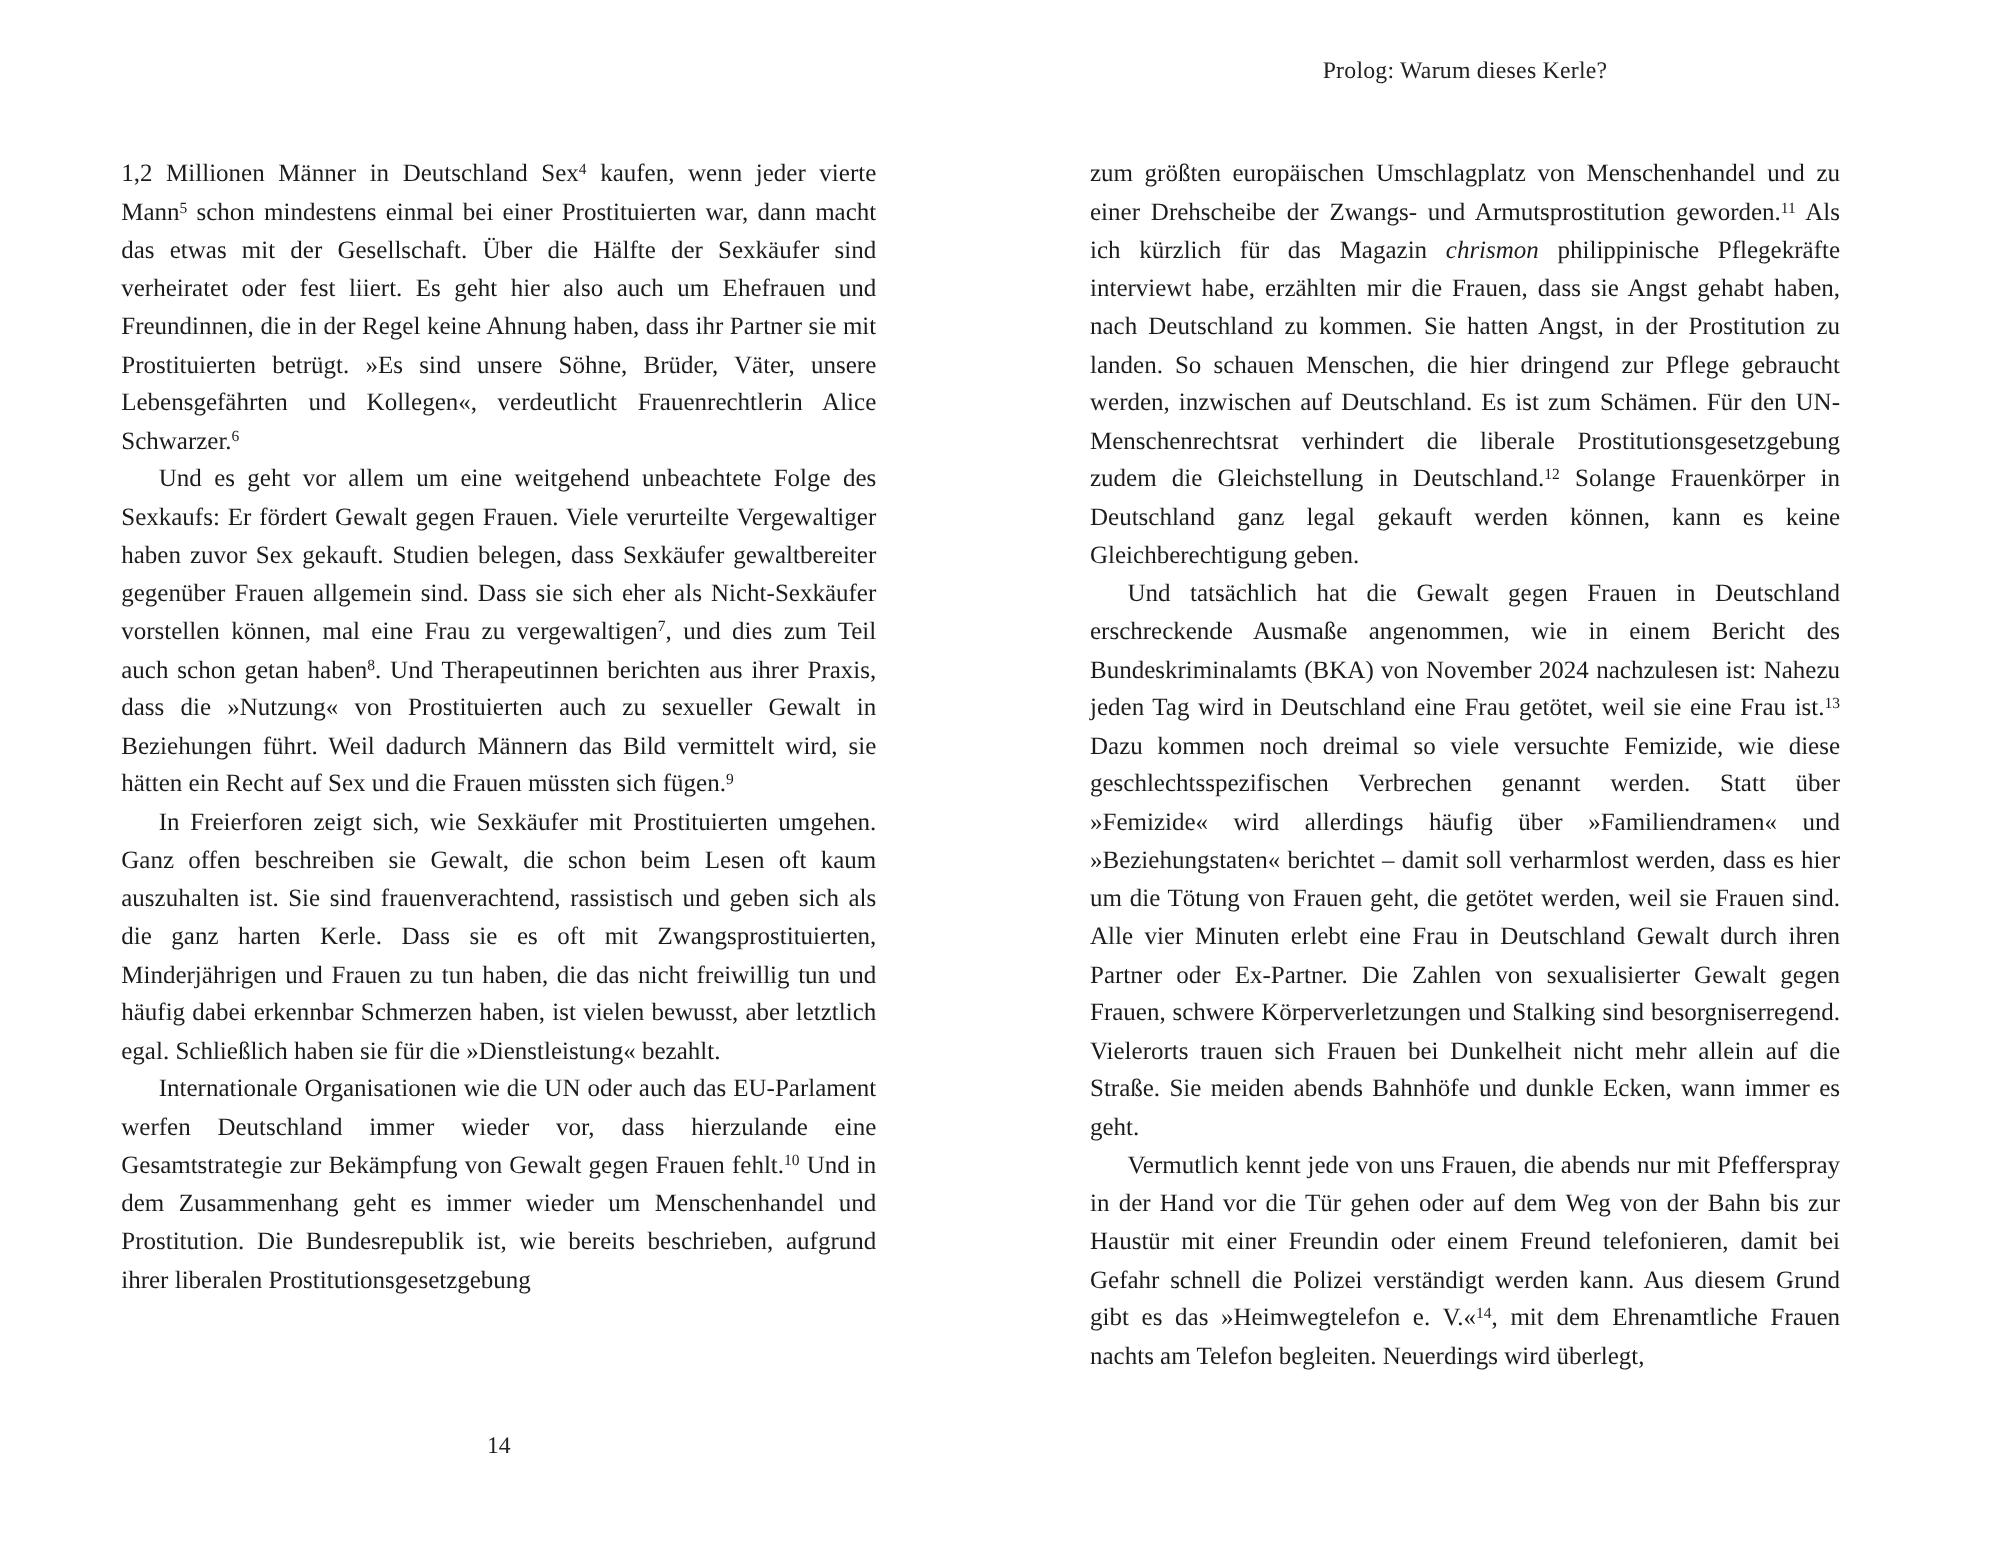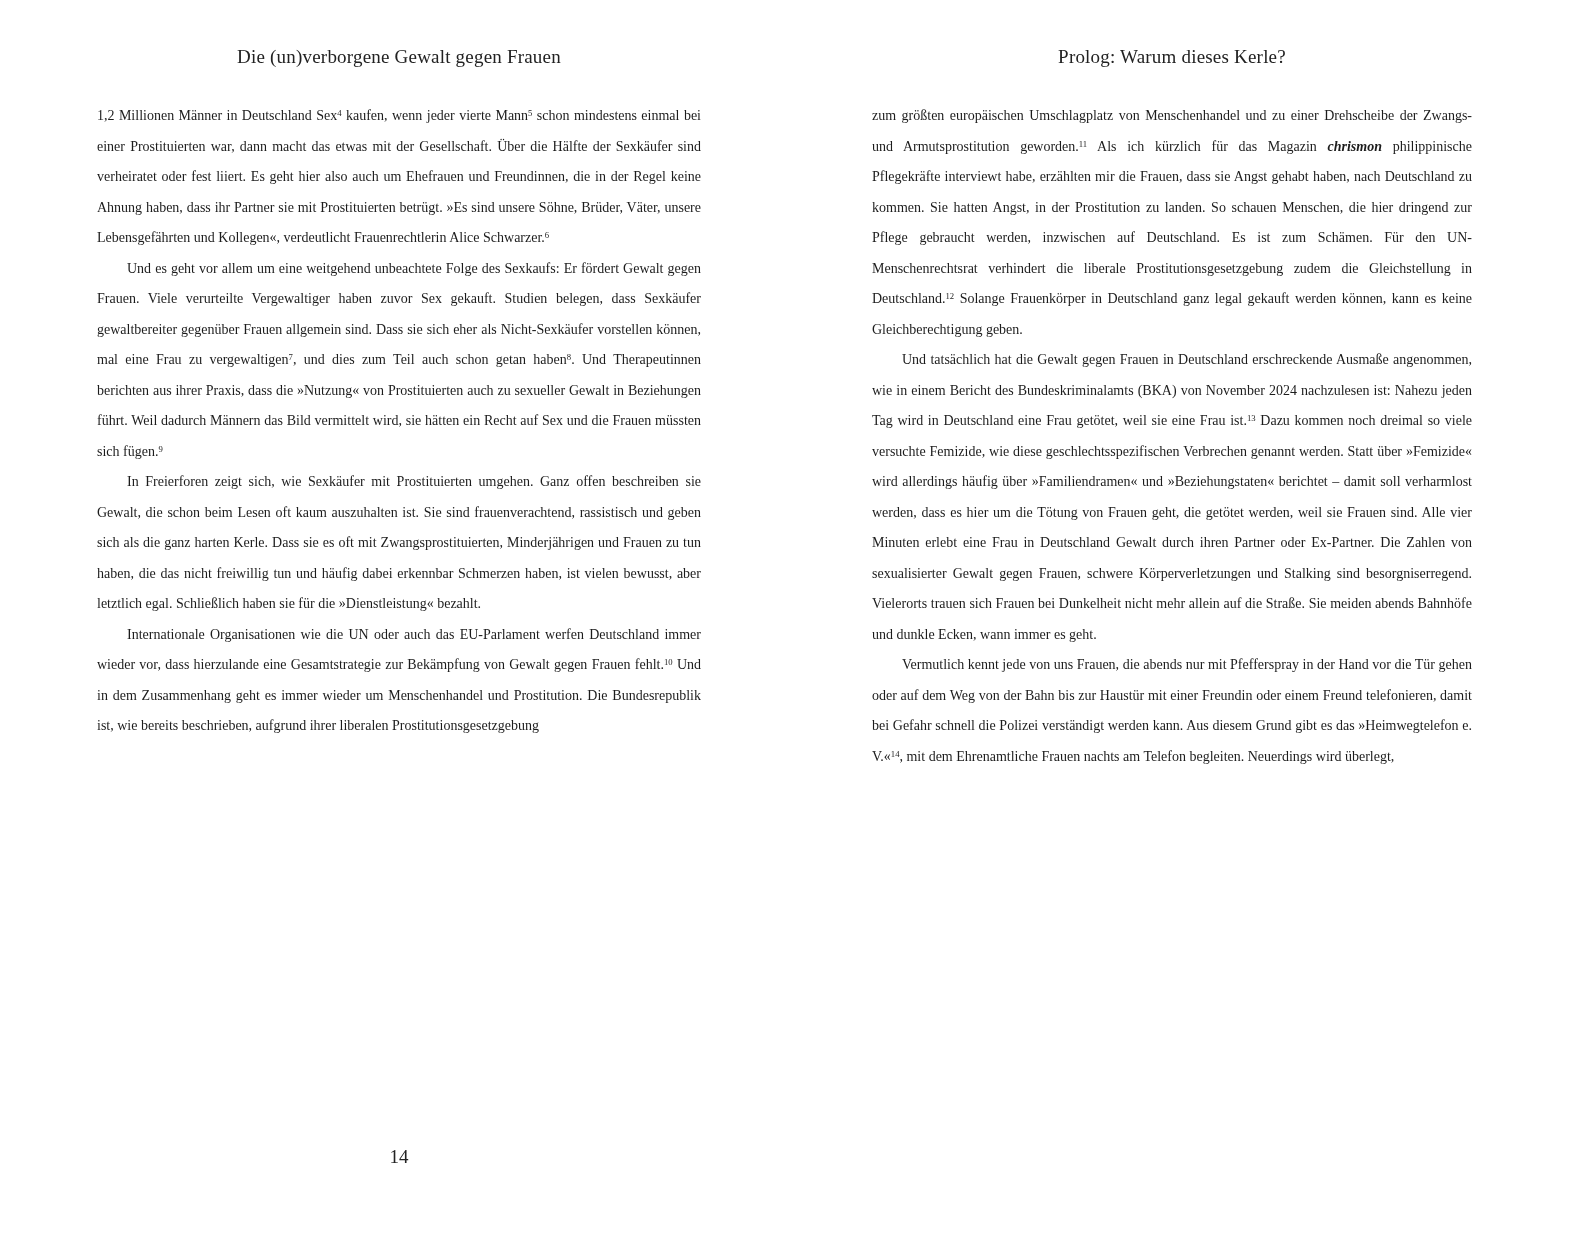--- a/index.html
+++ b/index.html
@@ -27,32 +27,32 @@
     top: 46px;
     text-align: center;
     font-size: 19px;
     letter-spacing: 0.2px;
     color: #222222;
   }
   .page-left .running-header { left: 97px; width: 604px; }
   .page-right .running-header { left: 75px; width: 600px; }
   .text-block {
     position: absolute;
-    top: 101px;
+    top: 124px;
     text-align: justify;
-    font-size: 14px;
+    font-size: 20px;
     line-height: 30.5px;
     -webkit-hyphens: auto;
     hyphens: auto;
   }
   .page-left .text-block { left: 97px; width: 604px; }
   .page-right .text-block { left: 75px; width: 600px; }
   .para { margin: 0; }
   .para.indent { text-indent: 30px; }
-  .italic { font-style: italic; font-weight: bold; }
+  .italic { font-style: italic; }
   sup {
     font-size: 0.62em;
     line-height: 0;
     vertical-align: baseline;
     position: relative;
     top: -0.45em;
   }
   .page-number {
     position: absolute;
     top: 1146px;
@@ -62,21 +62,20 @@
   }
   .page-left .page-number { left: 97px; width: 604px; }
   .page-right .page-number { left: 75px; width: 600px; }
 </style>
 </head>
 <body>
 
 <div class="spread">
 
   <section class="page page-left">
-    <header class="running-header">Die (un)verborgene Gewalt gegen Frauen</header>
     <div class="text-block">
         <p class="para" lang="de"><span>1,2 Millionen Männer in Deutschland Sex</span><sup>4</sup><span> kaufen, wenn jeder vierte Mann</span><sup>5</sup><span> schon mindestens einmal bei einer Prostituierten war, dann macht das etwas mit der Gesellschaft. Über die Hälfte der Sexkäufer sind verheiratet oder fest liiert. Es geht hier also auch um Ehefrauen und Freundinnen, die in der Regel keine Ahnung haben, dass ihr Partner sie mit Prostituierten betrügt. »Es sind unsere Söhne, Brüder, Väter, unsere Lebensgefährten und Kollegen«, verdeutlicht Frauenrechtlerin Alice Schwarzer.</span><sup>6</sup></p>
         <p class="para indent" lang="de"><span>Und es geht vor allem um eine weitgehend unbeachtete Folge des Sexkaufs: Er fördert Gewalt gegen Frauen. Viele verurteilte Vergewaltiger haben zuvor Sex gekauft. Studien belegen, dass Sexkäufer gewaltbereiter gegenüber Frauen allgemein sind. Dass sie sich eher als Nicht-Sexkäufer vorstellen können, mal eine Frau zu vergewaltigen</span><sup>7</sup><span>, und dies zum Teil auch schon getan haben</span><sup>8</sup><span>. Und Therapeutinnen berichten aus ihrer Praxis, dass die »Nutzung« von Prostituierten auch zu sexueller Gewalt in Beziehungen führt. Weil dadurch Männern das Bild vermittelt wird, sie hätten ein Recht auf Sex und die Frauen müssten sich fügen.</span><sup>9</sup></p>
         <p class="para indent" lang="de"><span>In Freierforen zeigt sich, wie Sexkäufer mit Prostituierten umgehen. Ganz offen beschreiben sie Gewalt, die schon beim Lesen oft kaum auszuhalten ist. Sie sind frauenverachtend, rassistisch und geben sich als die ganz harten Kerle. Dass sie es oft mit Zwangsprostituierten, Minderjährigen und Frauen zu tun haben, die das nicht freiwillig tun und häufig dabei erkennbar Schmerzen haben, ist vielen bewusst, aber letztlich egal. Schließlich haben sie für die »Dienstleistung« bezahlt.</span></p>
         <p class="para indent" lang="de"><span>Internationale Organisationen wie die UN oder auch das EU-Parlament werfen Deutschland immer wieder vor, dass hierzulande eine Gesamtstrategie zur Bekämpfung von Gewalt gegen Frauen fehlt.</span><sup>10</sup><span> Und in dem Zusammenhang geht es immer wieder um Menschenhandel und Prostitution. Die Bundesrepublik ist, wie bereits beschrieben, aufgrund ihrer liberalen Prostitutionsgesetzgebung</span></p>
       </div>
     <footer class="page-number">14</footer>
   </section>
 
   <section class="page page-right">

